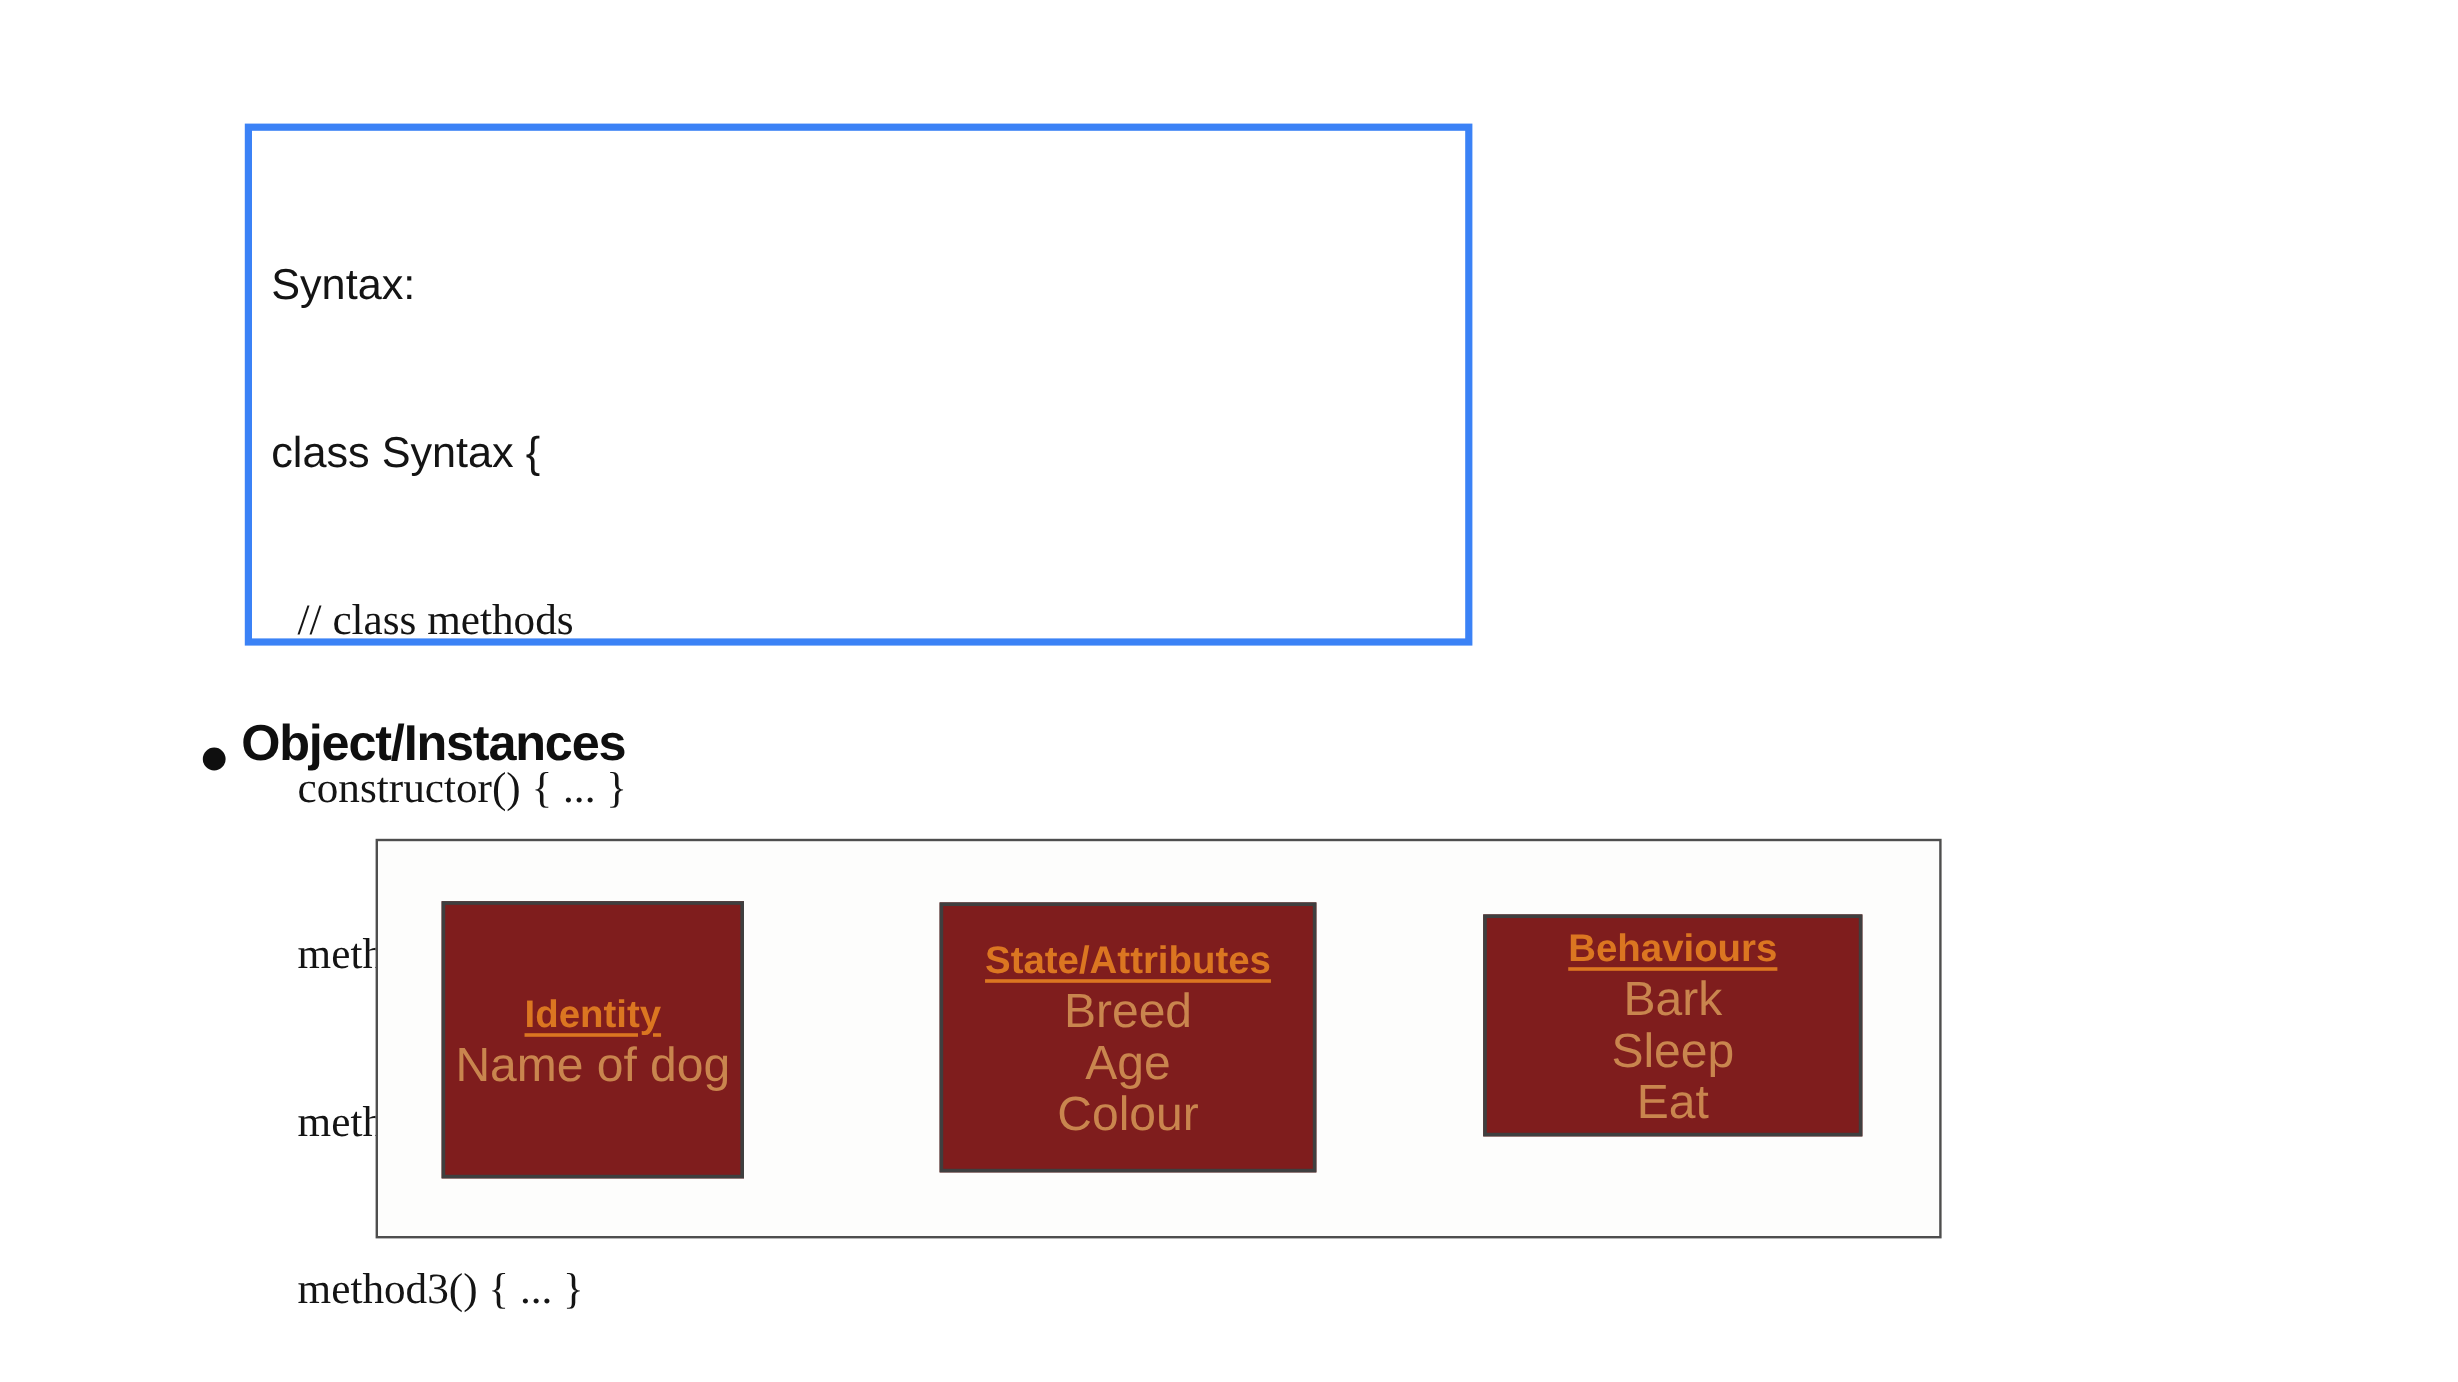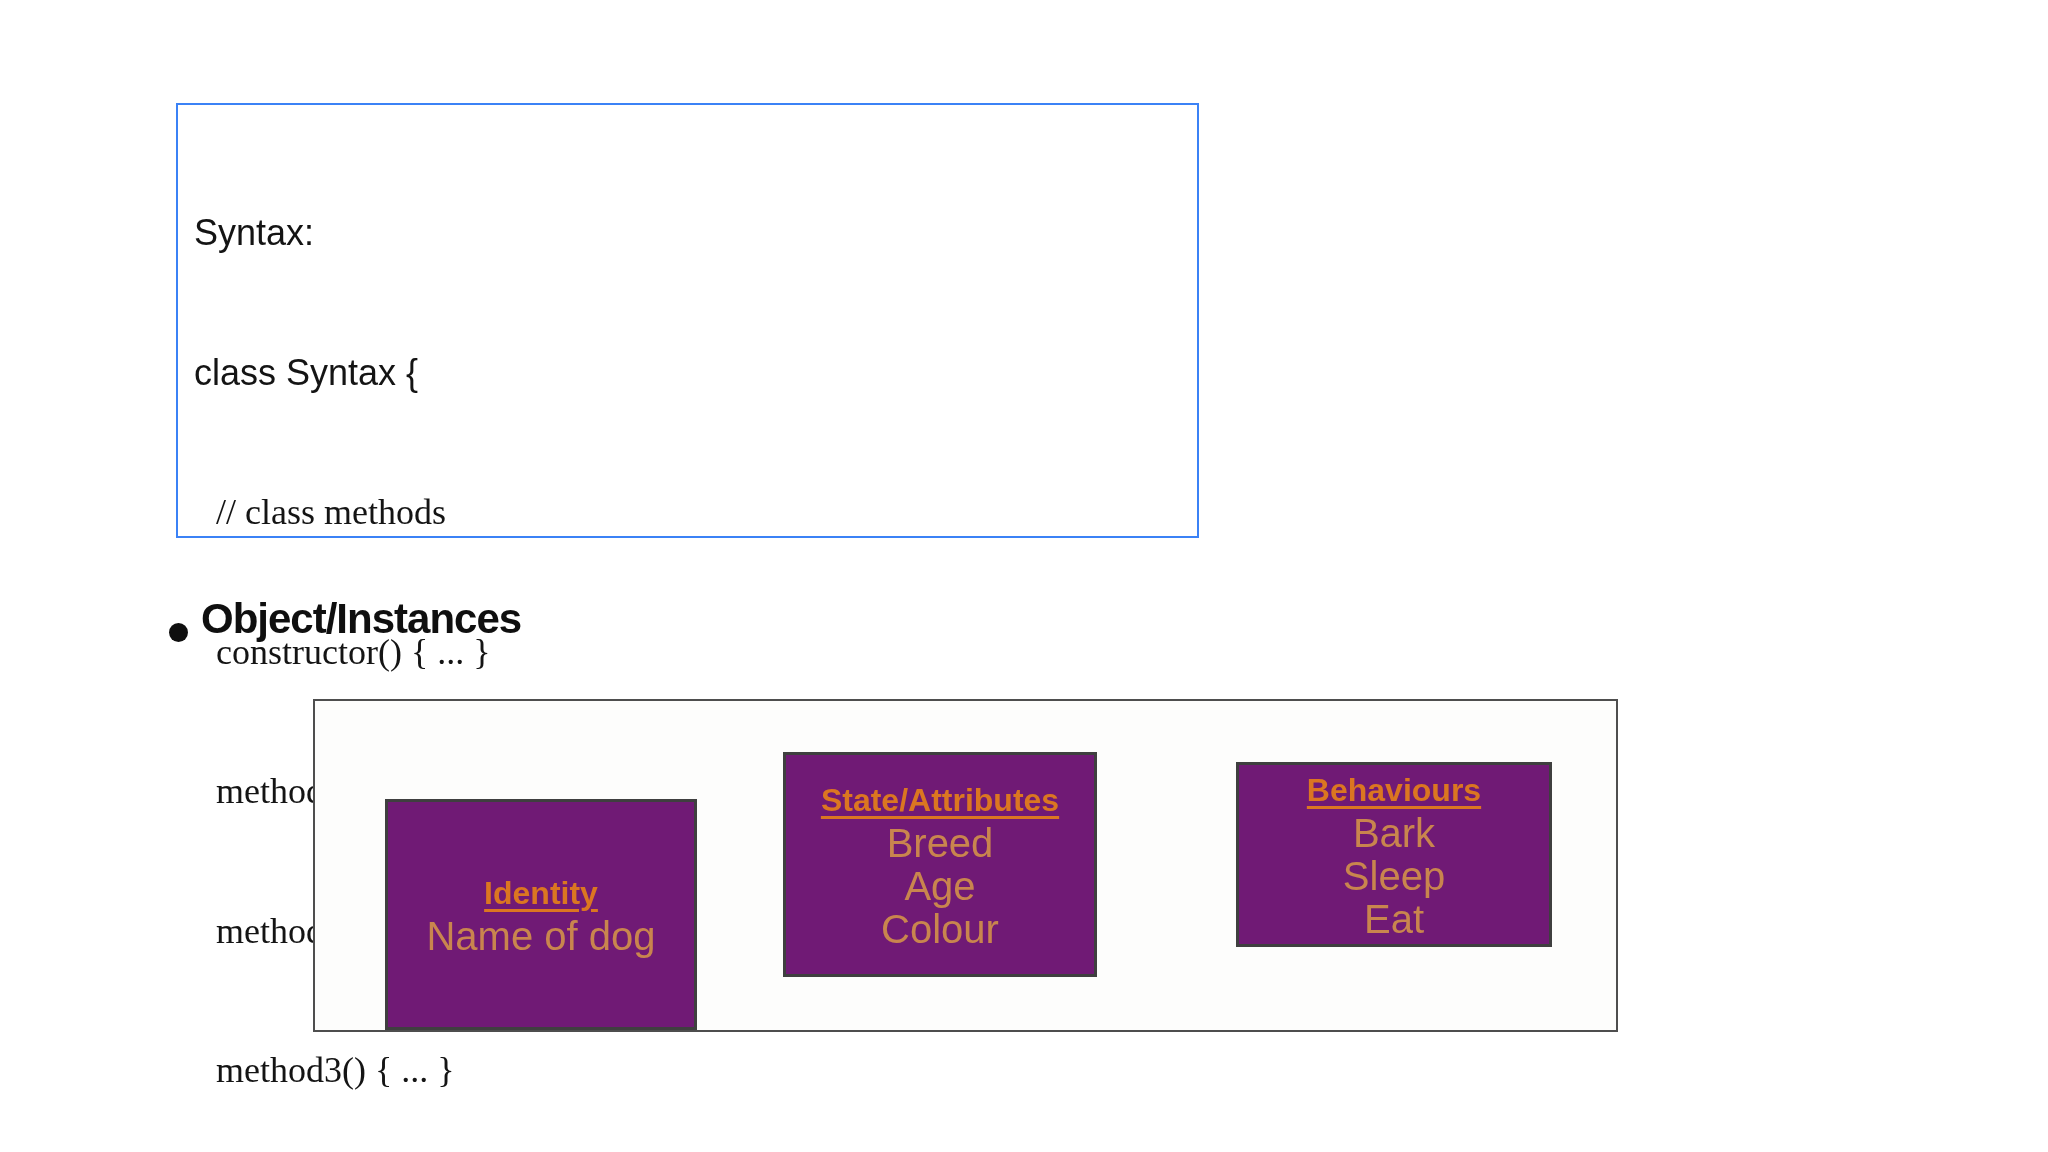--- a/index.html
+++ b/index.html
@@ -12,26 +12,26 @@
     width: 2048px;
     height: 1152px;
     background: #ffffff;
     font-family: "Liberation Sans", sans-serif;
     overflow: hidden;
   }
 
   
   .syntax-box {
     position: absolute;
-    left: 176px;
+    left: 204px;
     top: 103px;
     width: 1023px;
     height: 435px;
     box-sizing: border-box;
-    border: 2px solid #3b82f6;
+    border: 6px solid #3b82f6;
     background: #ffffff;
     padding: 12px 20px 0 16px;
     font-size: 36px;
     line-height: 46.5px;
     color: #141414;
     white-space: pre;
   }
   .code-line { height: 46.5px; }
   .code-line.indent { padding-left: 22px; font-family: Liberation Serif, serif; }
 
@@ -67,28 +67,28 @@
     width: 1305px;
     height: 333px;
     box-sizing: border-box;
     border: 2px solid #4e4e4e;
     background: #fdfdfc;
   }
   .inner-box {
     position: absolute;
     box-sizing: border-box;
     border: 3px solid #3f3f3f;
-    background: #701a75;
+    background: #7f1d1d;
     display: flex;
     flex-direction: column;
     align-items: center;
     justify-content: center;
     text-align: center;
   }
-  .inner-box.identity   { left: 70px;  top: 50px; width: 312px; height: 231px; margin-top: 48px; }
+  .inner-box.identity   { left: 53px;  top: 50px; width: 252px; height: 231px; }
   .inner-box.state      { left: 468px; top: 51px; width: 314px; height: 225px; }
   .inner-box.behaviours { left: 921px; top: 61px; width: 316px; height: 185px; }
 
   .box-title {
     font-size: 32px;
     font-weight: bold;
     color: #db7621;
     line-height: 44px;
     text-decoration: underline;
     text-decoration-thickness: 3px;

